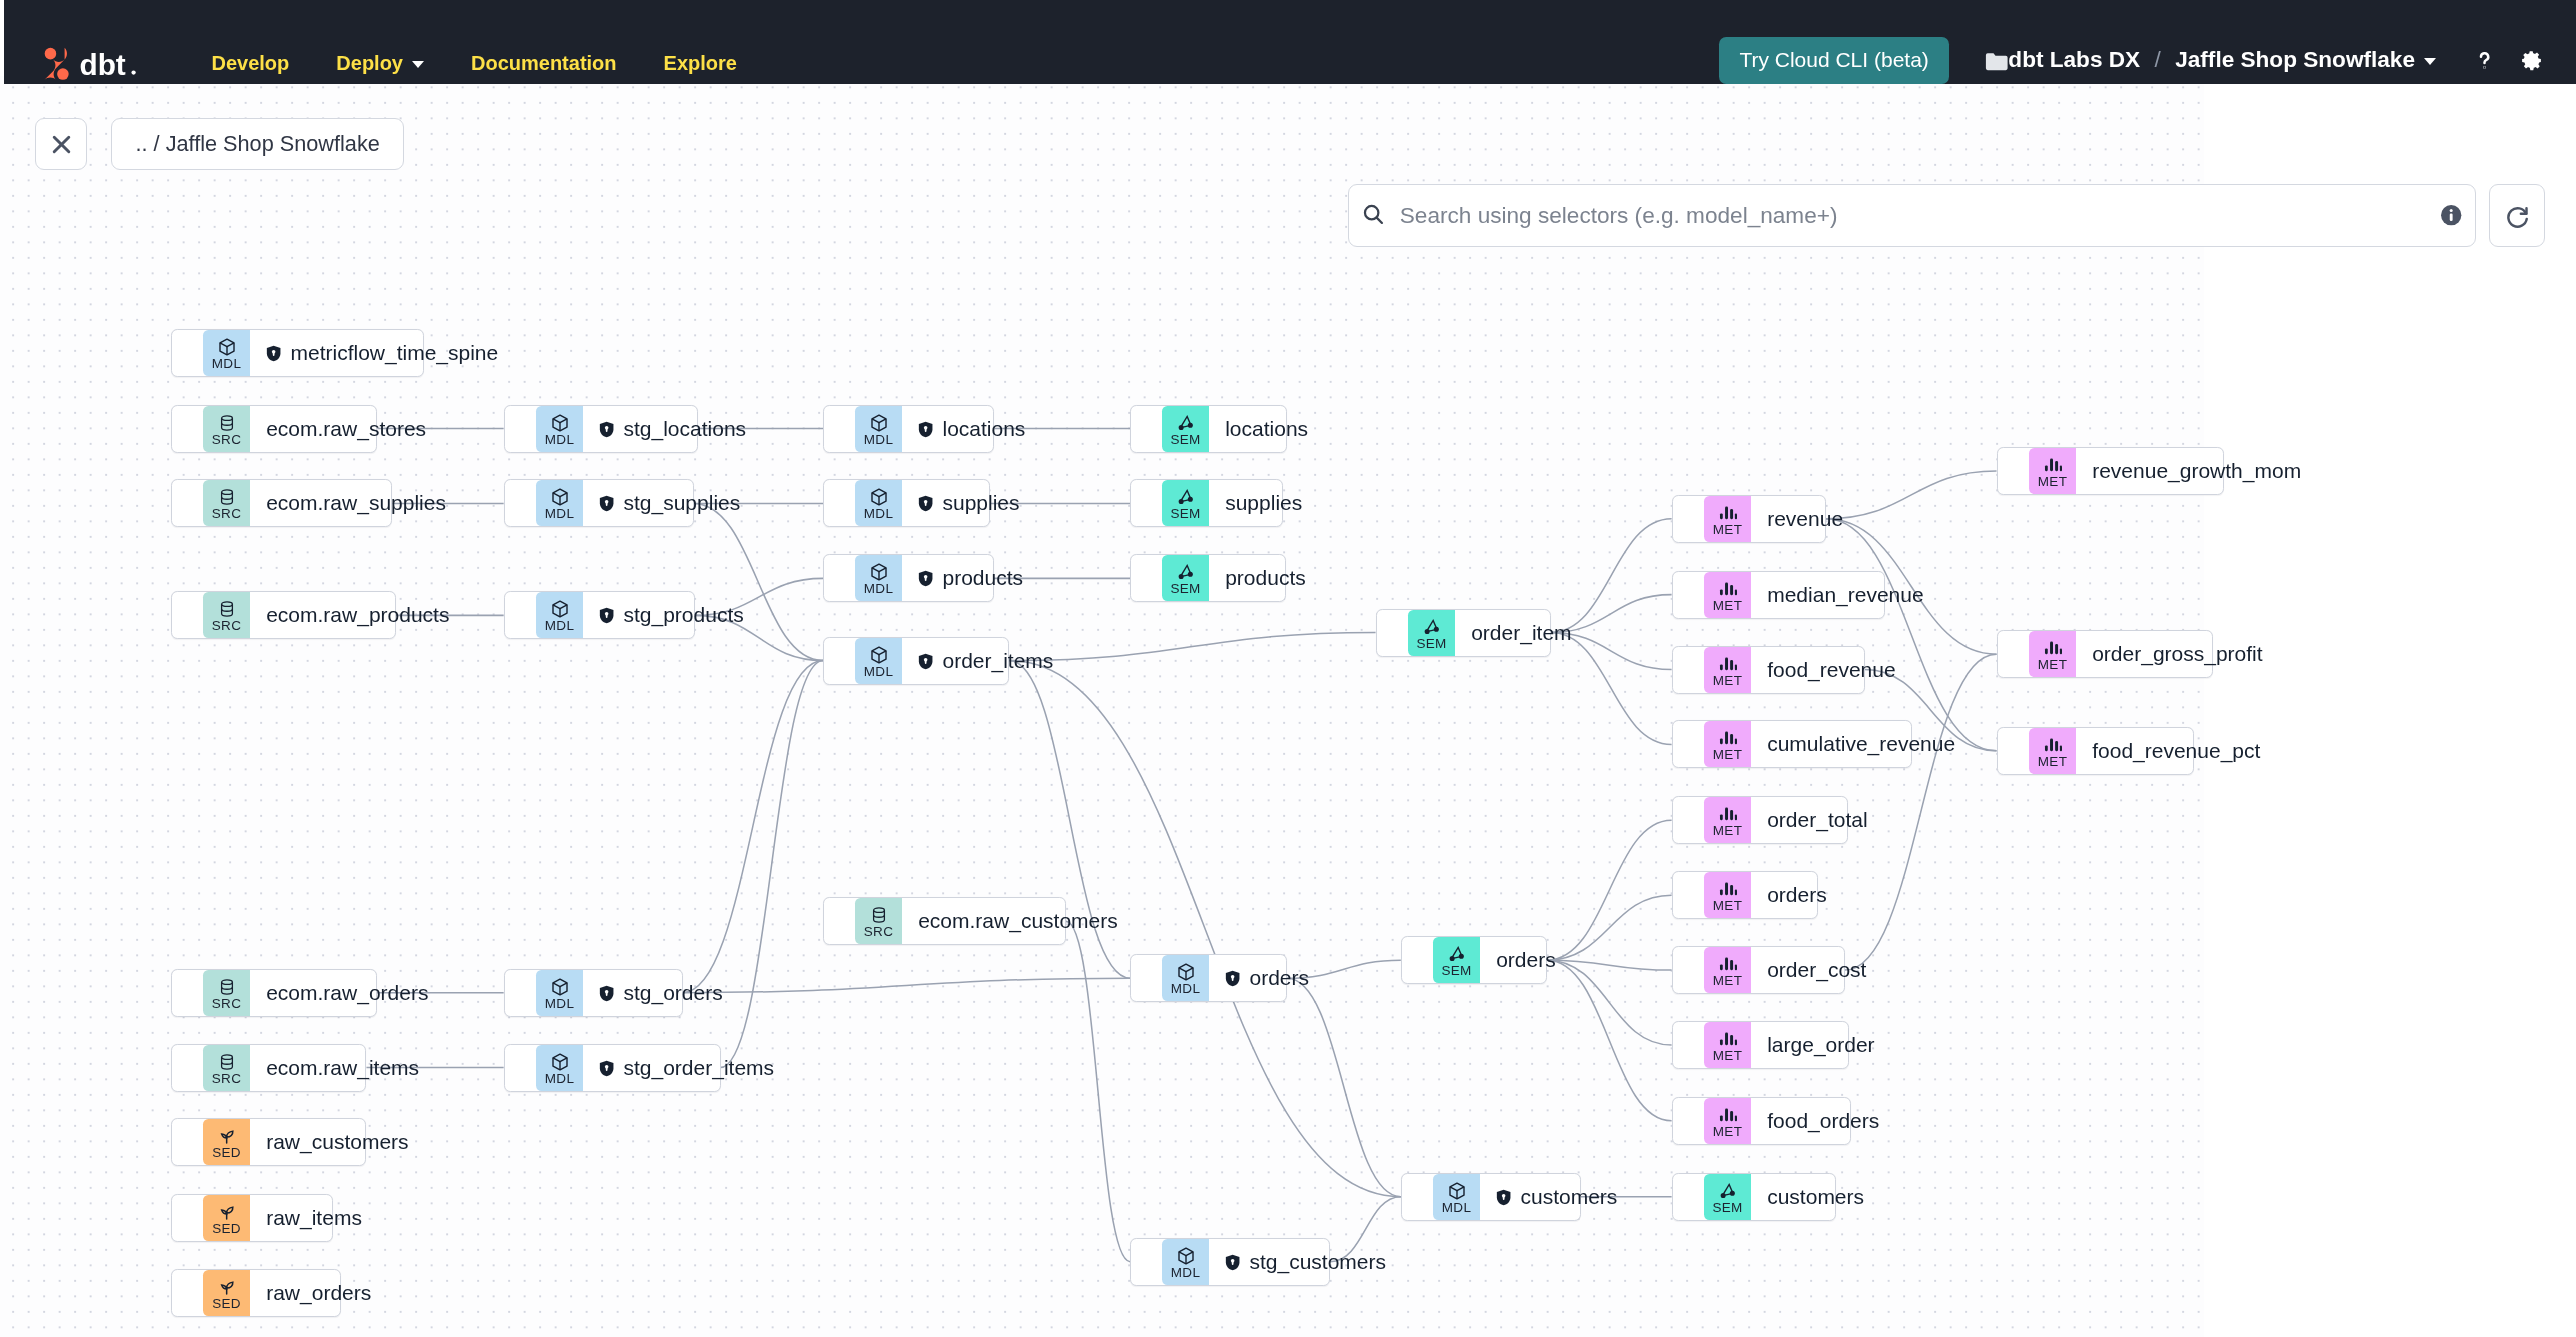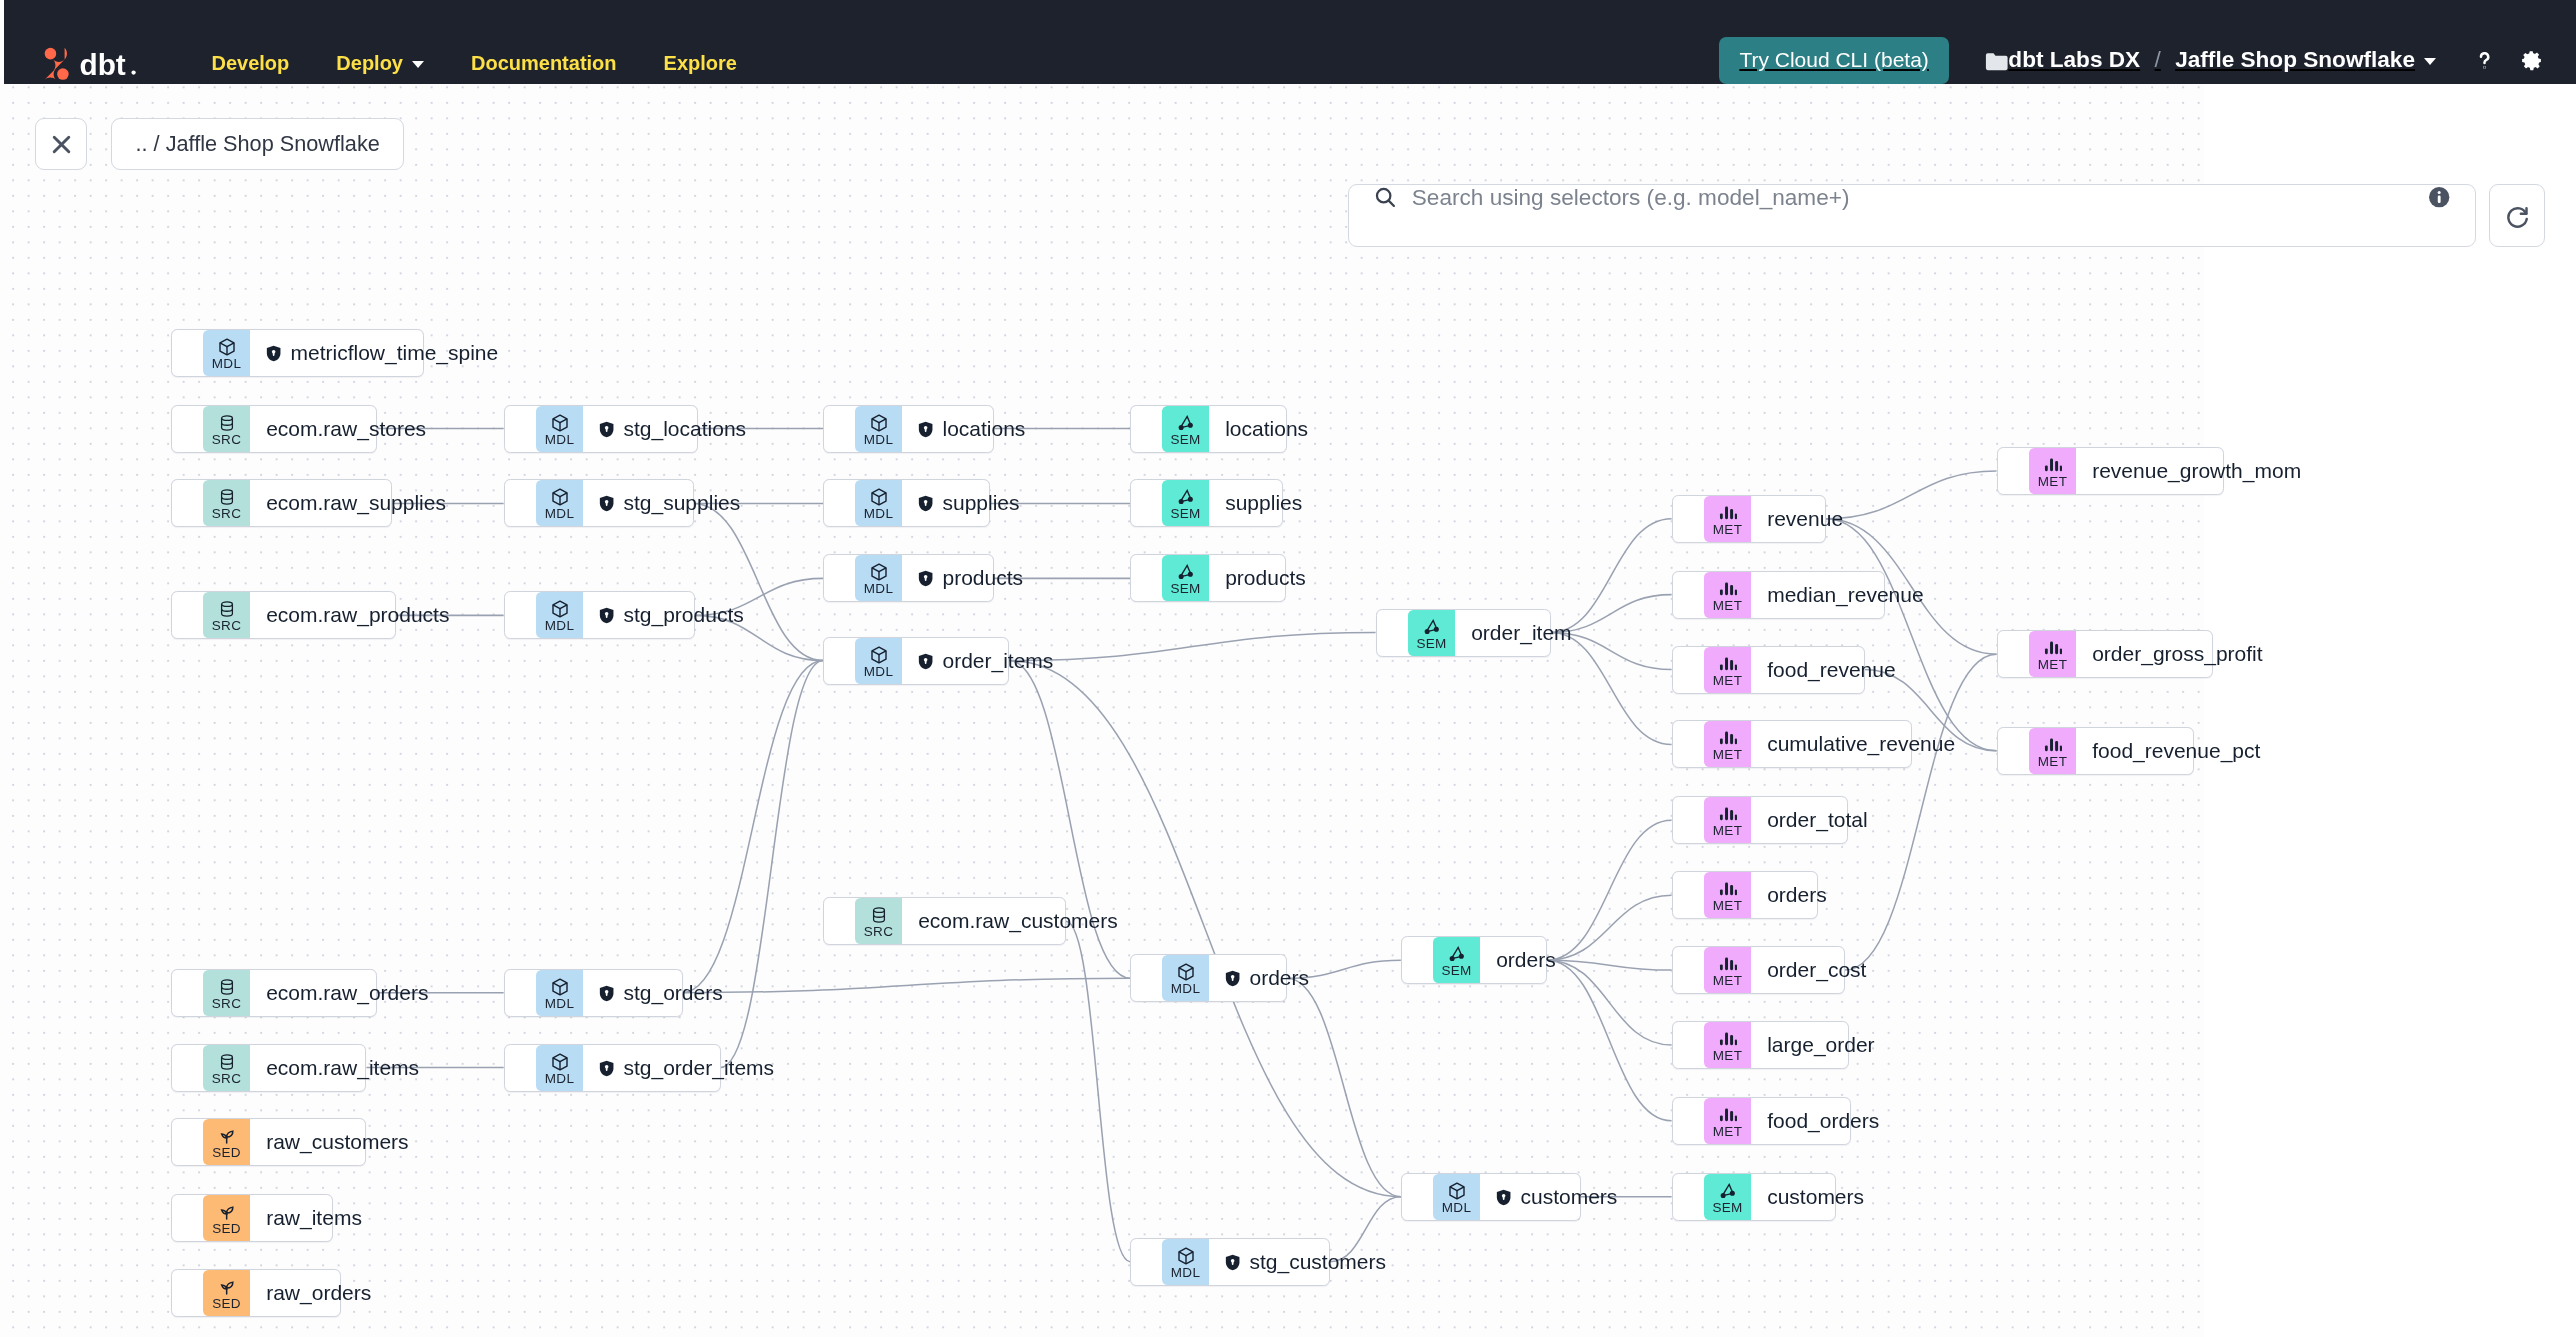--- a/index.html
+++ b/index.html
@@ -26,21 +26,21 @@
     padding: 9px 23.5px; cursor: pointer; white-space: nowrap;
     display: flex; align-items: center; gap: 9px;
   }
   .chev {
     width: 0; height: 0; border-left: 6.3px solid transparent;
     border-right: 6.3px solid transparent; border-top: 7.2px solid #ffffff;
     margin-top: 2.7px;
   }
   .topbar-right {
     margin-left: auto; display: flex; align-items: center;
-    gap: 0px; margin-right: 25px; text-decoration: underline;
+    gap: 0px; margin-right: 25px;
   }
   #try-cli {
     background: #2c7f84; color: #fff; font-size: 21px; font-weight: 500;
     border: none; border-radius: 7.2px; padding: 11.7px 20px;
     cursor: pointer; white-space: nowrap;
   }
   .breadcrumb-wrap {
     display: flex; align-items: center; gap: 10.8px;
     margin-left: 36px; color: #ffffff; font-size: 22.6px; font-weight: 600;
   }
@@ -77,21 +77,21 @@
     position: absolute; left: 111px; top: 42px;
     height: 52px; background: #fff; border: 0.9px solid #d4d8e0;
     border-radius: 9px; display: flex; align-items: center;
     padding: 0 23.5px; font-size: 21.7px; color: #303644;
     cursor: pointer; z-index: 20; white-space: nowrap;
   }
   #searchbar {
     position: absolute; left: 1348px; top: 108px;
     width: 1128px; height: 63px; background: #fff;
     border: 0.9px solid #d4d8e0; border-radius: 9px;
-    display: flex; align-items: flex-start; padding: 0 24px; z-index: 20;
+    display: flex; align-items: center; padding: 0 12px; z-index: 20;
   }
   #search-input {
     flex: 1; border: none; outline: none; font-size: 22.6px;
     color: #303644; background: transparent;
     font-family: "Liberation Sans", sans-serif; margin-left: 14.4px;
   }
   #search-input::placeholder { color: #7c838f; }
   #refresh-btn {
     position: absolute; left: 2489px; top: 108px;
     width: 56px; height: 63px; background: #fff;

